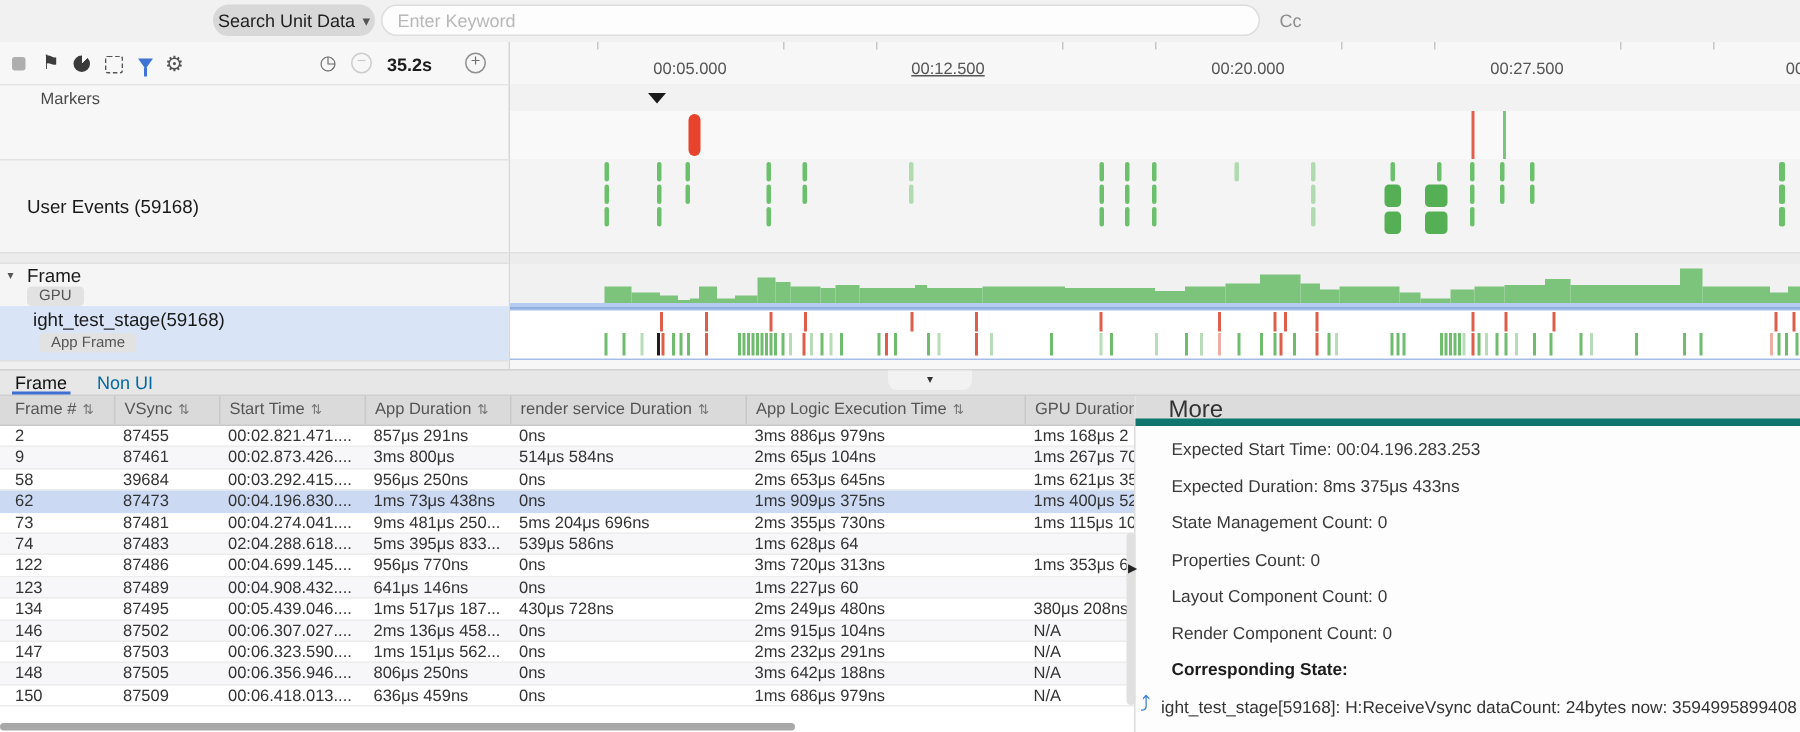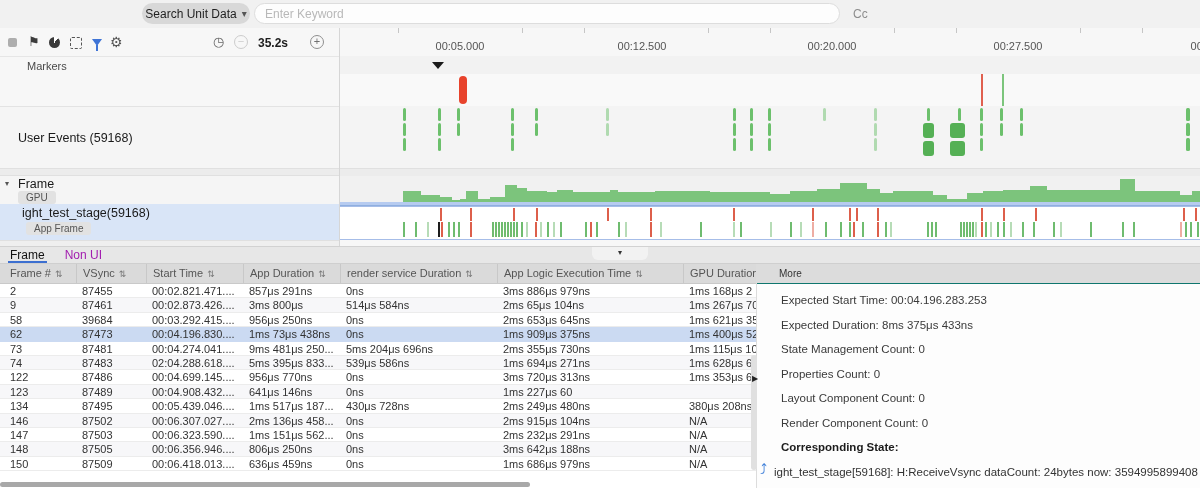--- a/index.html
+++ b/index.html
@@ -60,38 +60,38 @@
   .t-gap{position:absolute;top:140px;left:0;width:100%;height:8px;background:#ececec;border-top:1px solid #e0e0e0;border-bottom:1px solid #e0e0e0;}
   .t-gpu{position:absolute;top:148px;left:0;width:100%;height:28px;background:#f1f1f1;}
   .gpu-bar{position:absolute;bottom:1px;background:#7cc47c;}
   .blue-band{position:absolute;top:174px;left:0;width:100%;height:4px;background:linear-gradient(#b6cbf0 70%,#8fafdf 70%);}
   .t-stage{position:absolute;top:178px;left:0;width:100%;height:34px;background:#fff;border-top:1px solid #a6bde8;border-bottom:1px solid #a6bde8;box-sizing:border-box;}
   .st-top{position:absolute;top:1px;width:2px;height:13px;background:#dd5f4b;}
   .st-bot{position:absolute;top:15px;width:2px;height:15px;}
   
   .splitter{position:absolute;top:246px;left:0;width:1200px;height:18px;background:#e7e7e7;border-top:1px solid #d2d2d2;border-bottom:1px solid #cfcfcf;box-sizing:border-box;}
   .tabs{position:absolute;left:8px;top:0;height:16px;display:flex;gap:16px;}
-  .tab{font-size:12px;color:#a21caf;line-height:16px;cursor:pointer;padding:0 2px;}
+  .tab{font-size:12px;color:#0369a1;line-height:16px;cursor:pointer;padding:0 2px;}
   .tab.active{color:#111;border-bottom:2px solid #3c6fd0;}
   .collapse-handle{position:absolute;left:592px;top:0;width:56px;height:13px;background:#f2f2f2;border-radius:0 0 6px 6px;
       text-align:center;font-size:8px;color:#333;line-height:12px;cursor:pointer;}
   
   .table{position:absolute;top:264px;left:0;width:1200px;height:224px;background:#fff;}
   .thead{display:grid;grid-template-columns:76px 70px 97px 97px 157px 186px 1fr;height:20px;background:#dadada;border-bottom:1px solid #c9c9c9;box-sizing:border-box;}
   .hcell{font-size:11px;color:#555;line-height:19px;padding-left:6px;white-space:nowrap;overflow:hidden;border-left:1px solid #c8c8c8;}
   .hcell:first-child{border-left:none;padding-left:10px;}
   .hcell .sort{font-size:9px;color:#777;margin-left:4px;}
   .trow{display:grid;grid-template-columns:76px 70px 97px 97px 157px 186px 1fr;height:14.4px;box-shadow:inset 0 -1px #ececec;cursor:default;}
   .trow.alt{background:#f7f7f9;}
   .trow.sel{background:#cbdaf2;box-shadow:none;}
   .tcell{font-size:11px;color:#333;line-height:14.4px;padding-left:6px;white-space:nowrap;overflow:hidden;}
   .tcell:first-child{padding-left:10px;}
   
   .more{position:absolute;top:264px;left:756px;width:444px;height:224px;background:#fdfdfd;border-left:1px solid #dcdcdc;box-sizing:border-box;z-index:5;}
-  .more-head{height:20px;background:#dcdcdc;border-bottom:1px solid #0f766e;font-size:10px;color:#333;line-height:19px;padding-left:22px;box-sizing:border-box;}
+  .more-head{height:20px;background:#dcdcdc;border-bottom:5px solid #0f766e;font-size:16px;color:#333;line-height:19px;padding-left:22px;box-sizing:border-box;}
   .more-item{position:absolute;left:24px;font-size:11.5px;color:#3a3a3a;white-space:nowrap;}
   .more-slice-head{position:absolute;left:24px;font-size:11.5px;font-weight:bold;color:#1c1c1c;}
   .more-slice{position:absolute;left:17px;top:202px;font-size:11.5px;color:#333;white-space:nowrap;overflow:hidden;max-width:424px;}
   .slice-icon{position:absolute;left:3px;top:197px;font-size:14px;color:#3b7dd8;cursor:pointer;}
   
   .vscroll-thumb{position:absolute;left:751px;top:355px;width:6px;height:115px;background:#e0e0e0;border-radius:3px;z-index:7;}
   .col-scroll-arrow{position:absolute;left:752px;top:374px;font-size:8px;color:#222;z-index:8;cursor:pointer;}
   .hscroll-thumb{position:absolute;left:0;top:482px;width:530px;height:5px;background:#a8a8a8;border-radius:2.5px;z-index:8;cursor:pointer;}
 </style>
 </head>
@@ -158,21 +158,21 @@
         <div class="ruler-tick" style="left: 58px;"></div>
         <div class="ruler-tick" style="left: 182px;"></div>
         <div class="ruler-tick" style="left: 244px;"></div>
         <div class="ruler-tick" style="left: 368px;"></div>
         <div class="ruler-tick" style="left: 430px;"></div>
         <div class="ruler-tick" style="left: 554px;"></div>
         <div class="ruler-tick" style="left: 616px;"></div>
         <div class="ruler-tick" style="left: 740px;"></div>
         <div class="ruler-tick" style="left: 802px;"></div>
         <div class="ruler-label" style="left: 120px;">00:05.000</div>
-        <div class="ruler-label" style="left: 302px;">00:12.500</div>
+        <div class="ruler-label" style="left: 292px; text-decoration: underline;">00:12.500</div>
         <div class="ruler-label" style="left: 492px;">00:20.000</div>
         <div class="ruler-label" style="left: 678px;">00:27.500</div>
         <div class="ruler-label" style="left: 875px;">00:35.000</div>
       </div>
     <div class="t-markers" id="markers-strip">
         <div class="marker-tri" style="left: 92px;"></div>
       </div>
     <div class="t-anomaly" id="anomaly-track">
         <div class="anomaly-bar" style="left: 119px; width: 8px;"></div>
         <div class="anomaly-line" style="left: 641px; background: rgb(224, 96, 79);"></div>
@@ -422,21 +422,20 @@
           <div class="tcell">5ms 204μs 696ns</div>
           <div class="tcell">2ms 355μs 730ns</div>
           <div class="tcell">1ms 115μs 10</div>
         </div>
         <div class="trow alt">
           <div class="tcell">74</div>
           <div class="tcell">87483</div>
           <div class="tcell">02:04.288.618....</div>
           <div class="tcell">5ms 395μs 833...</div>
           <div class="tcell">539μs 586ns</div>
-          <div class="tcell">1ms 694μs 271ns</div>
           <div class="tcell">1ms 628μs 64</div>
         </div>
         <div class="trow">
           <div class="tcell">122</div>
           <div class="tcell">87486</div>
           <div class="tcell">00:04.699.145....</div>
           <div class="tcell">956μs 770ns</div>
           <div class="tcell">0ns</div>
           <div class="tcell">3ms 720μs 313ns</div>
           <div class="tcell">1ms 353μs 64</div>

